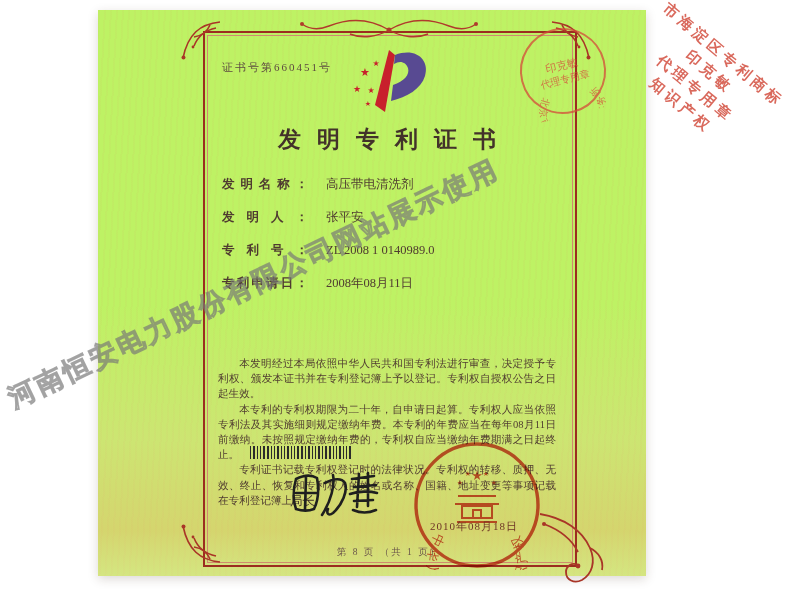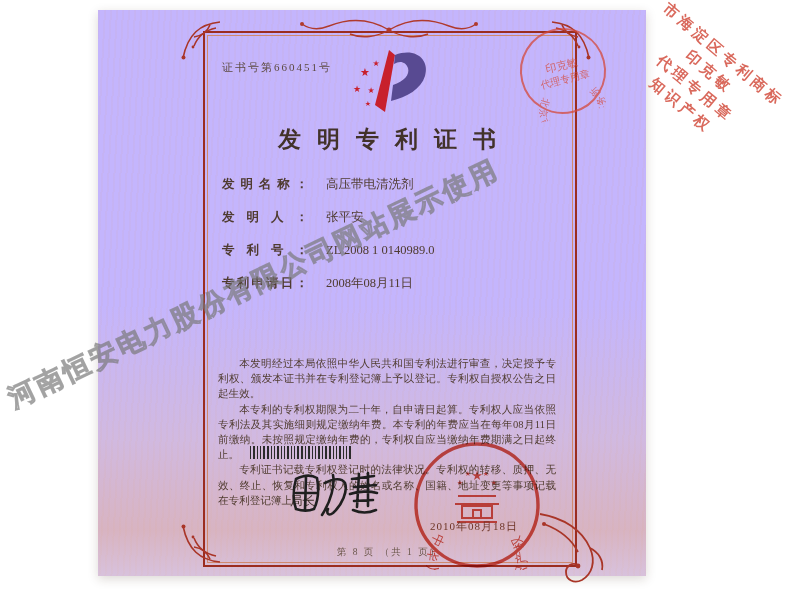--- a/index.html
+++ b/index.html
@@ -1,19 +1,19 @@
 <!DOCTYPE html>
 <html><head>
 <meta charset="utf-8">
 <style>
   html,body{margin:0;padding:0;}
   body{width:800px;height:600px;background:#ffffff;overflow:hidden;position:relative;
        font-family:"Liberation Serif","DejaVu Serif",serif;}
   .paper{position:absolute;left:98px;top:10px;width:548px;height:566px;
-         background:#c4b5fd;box-shadow:0 3px 10px rgba(60,40,20,.18);z-index:1;}
+         background:#bef264;box-shadow:0 3px 10px rgba(60,40,20,.18);z-index:1;}
   .paper::after{content:"";position:absolute;inset:0;pointer-events:none;
     background:
       linear-gradient(180deg,rgba(252,248,240,0) 52%,rgba(243,196,150,.28) 76%,rgba(240,178,122,.45) 92%,rgba(246,212,172,.4) 100%),
       repeating-linear-gradient(93deg,rgba(215,150,95,.06) 0 2px,rgba(255,255,255,0) 2px 6px);}
   .frame{position:absolute;left:109px;top:25px;width:364px;height:526px;
          border:1px solid #d08a6e;z-index:2;}
   .frame::before{content:"";position:absolute;inset:-5px;border:2px solid #9b2d20;}
   .cert-no{position:absolute;left:124px;top:50px;font-size:11px;color:#5d4a40;letter-spacing:2px;z-index:3;}
   .logo{position:absolute;left:250px;top:36px;width:84px;height:74px;z-index:3;}
   .title{position:absolute;left:109px;top:114px;width:360px;text-align:center;

